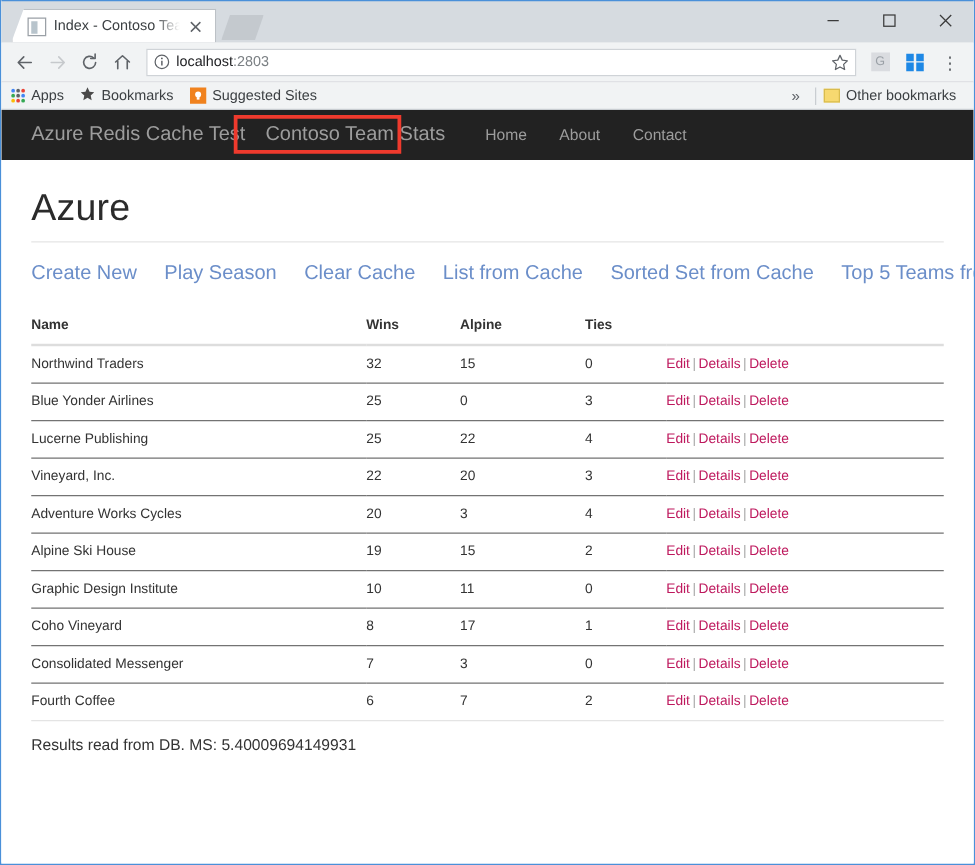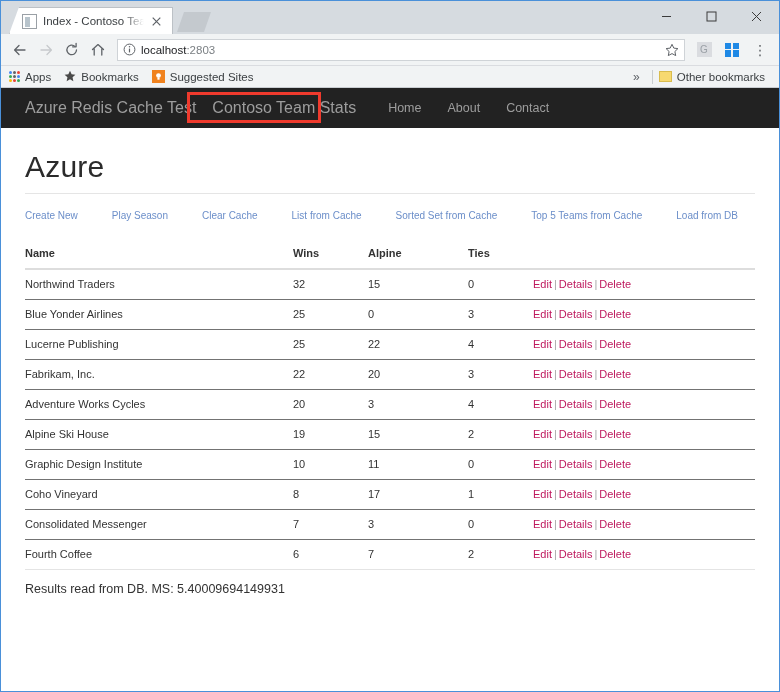--- a/index.html
+++ b/index.html
@@ -277,23 +277,23 @@
   #title-rule {
     height: 1px;
     background: #e5e5e5;
     margin-bottom: 16px;
   }
 
   
   #actions {
     display: flex;
     align-items: center;
-    font-size: 10px;
+    font-size: 16px;
     margin-bottom: 18px;
-    gap: 34px;
+    gap: 22px;
   }
   #actions a { color: #6b8ec9; text-decoration: none; white-space: nowrap; }
 
   
   table#teams {
     width: 100%;
     border-collapse: collapse;
     font-size: 11px;
     color: #333333;
   }
@@ -512,21 +512,21 @@
               <td class="col-act actions"><a>Edit</a><span class="sep">|</span><a>Details</a><span class="sep">|</span><a>Delete</a></td>
             </tr>
             <tr>
               <td class="col-name">Lucerne Publishing</td>
               <td class="col-wins">25</td>
               <td class="col-losses">22</td>
               <td class="col-ties">4</td>
               <td class="col-act actions"><a>Edit</a><span class="sep">|</span><a>Details</a><span class="sep">|</span><a>Delete</a></td>
             </tr>
             <tr>
-              <td class="col-name">Fabrikam, Inc.</td>
+              <td class="col-name">Vineyard, Inc.</td>
               <td class="col-wins">22</td>
               <td class="col-losses">20</td>
               <td class="col-ties">3</td>
               <td class="col-act actions"><a>Edit</a><span class="sep">|</span><a>Details</a><span class="sep">|</span><a>Delete</a></td>
             </tr>
             <tr>
               <td class="col-name">Adventure Works Cycles</td>
               <td class="col-wins">20</td>
               <td class="col-losses">3</td>
               <td class="col-ties">4</td>

